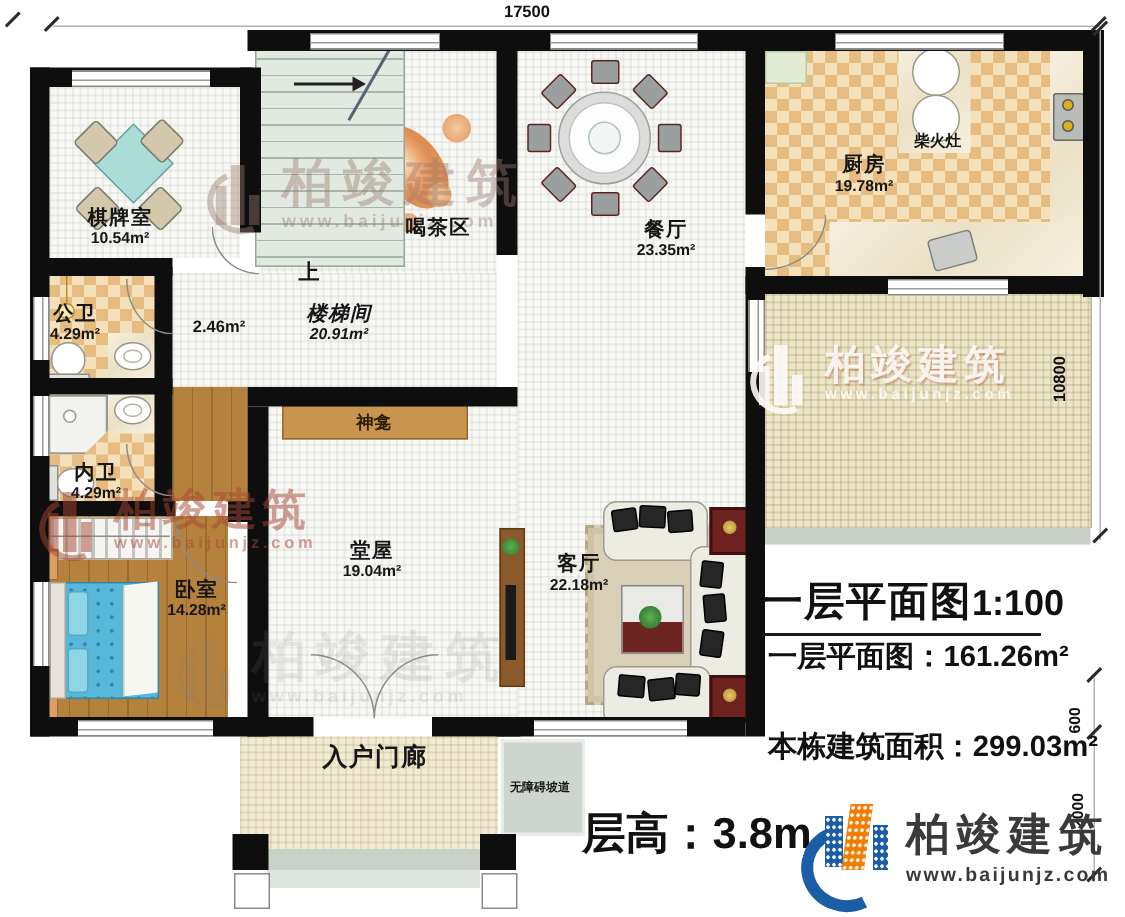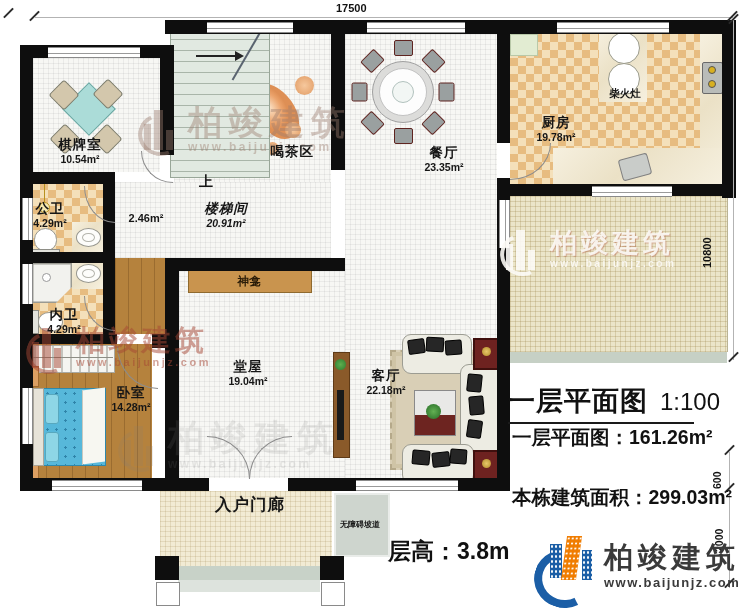--- a/index.html
+++ b/index.html
@@ -43,21 +43,21 @@
   .lone{position:absolute;font-weight:bold;color:#161616;font-size:11px;text-align:center;}
   
   .dl{position:absolute;background:#b3b3b3;}
   .tk{position:absolute;width:13px;height:2px;background:#2a2a2a;transform:rotate(-45deg);}
   .dimt{position:absolute;font-size:11px;font-weight:bold;color:#111;}
   .vert{writing-mode:vertical-rl;transform:rotate(180deg);}
   
   .tb-title{position:absolute;left:508px;top:383px;width:186px;color:#111;
     border-bottom:2.5px solid #1a1a1a;padding-bottom:3px;white-space:nowrap;}
   .tb-title .t{font-size:27px;font-weight:bold;letter-spacing:1px;}
-  .tb-title .s{font-size:24px;font-weight:400;margin-left:12px;}
+  .tb-title .s{font-size:24px;font-weight:700;}
   .tb-line{position:absolute;color:#111;font-weight:bold;white-space:nowrap;}
   
   .wm{position:absolute;display:flex;align-items:center;gap:8px;pointer-events:none;}
   .wm-ic{position:relative;width:40px;height:50px;flex:none;}
   .wm-ic i{position:absolute;bottom:4px;background:currentColor;}
   .wm-ic i:nth-child(1){left:4px;width:7px;height:26px;}
   .wm-ic i:nth-child(2){left:14px;width:9px;height:40px;}
   .wm-ic i:nth-child(3){left:26px;width:7px;height:20px;}
   .wm-ic b{position:absolute;left:-2px;bottom:-2px;width:36px;height:34px;border:4px solid currentColor;
     border-top-color:transparent;border-right-color:transparent;border-radius:50%;transform:rotate(20deg);}
@@ -313,21 +313,21 @@
     <div class="ar">20.91m²</div>
   </div>
   <div class="lone" style="left:122px;top:212px;width:48px;">2.46m²</div>
   <div class="rl" style="left:258px;top:145px;width:56px;text-align:right;">
     <div class="nm">喝茶区</div>
   </div>
   <div class="rl" style="left:414px;top:146px;width:60px;">
     <div class="nm">餐厅</div>
     <div class="ar">23.35m²</div>
   </div>
-  <div class="rl" style="left:526px;top:116px;width:60px;">
+  <div class="rl" style="left:526px;top:103px;width:60px;padding-left:20px;">
     <div class="nm">厨房</div>
     <div class="ar">19.78m²</div>
   </div>
   <div class="rl" style="left:218px;top:360px;width:60px;">
     <div class="nm">堂屋</div>
     <div class="ar">19.04m²</div>
   </div>
   <div class="rl" style="left:354px;top:369px;width:64px;">
     <div class="nm">客厅</div>
     <div class="ar">22.18m²</div>
@@ -356,21 +356,21 @@
 
   <div class="tb-title">
     <span class="t">一层平面图</span><span class="s">1:100</span>
   </div>
   <div class="tb-line" style="left:512px;top:424px;font-size:19.5px;">
     <span>一层平面图：</span><span>161.26m²</span>
   </div>
   <div class="tb-line" style="left:512px;top:460px;font-size:19.5px;margin-top:24px;">
     <span>本栋建筑面积：</span><span>299.03m²</span>
   </div>
-  <div class="tb-line" style="left:388px;top:536px;font-size:23px;">
+  <div class="tb-line" style="left:388px;top:536px;font-size:29px;">
     <span>层高：</span><span>3.8m</span>
   </div>
 
   <div class="logo">
     <div class="lg-ic">
       <i class="lg-sw"></i>
       <i class="lg-b lg-b1"></i>
       <i class="lg-b lg-b2"></i>
       <i class="lg-b lg-b3"></i>
     </div>

